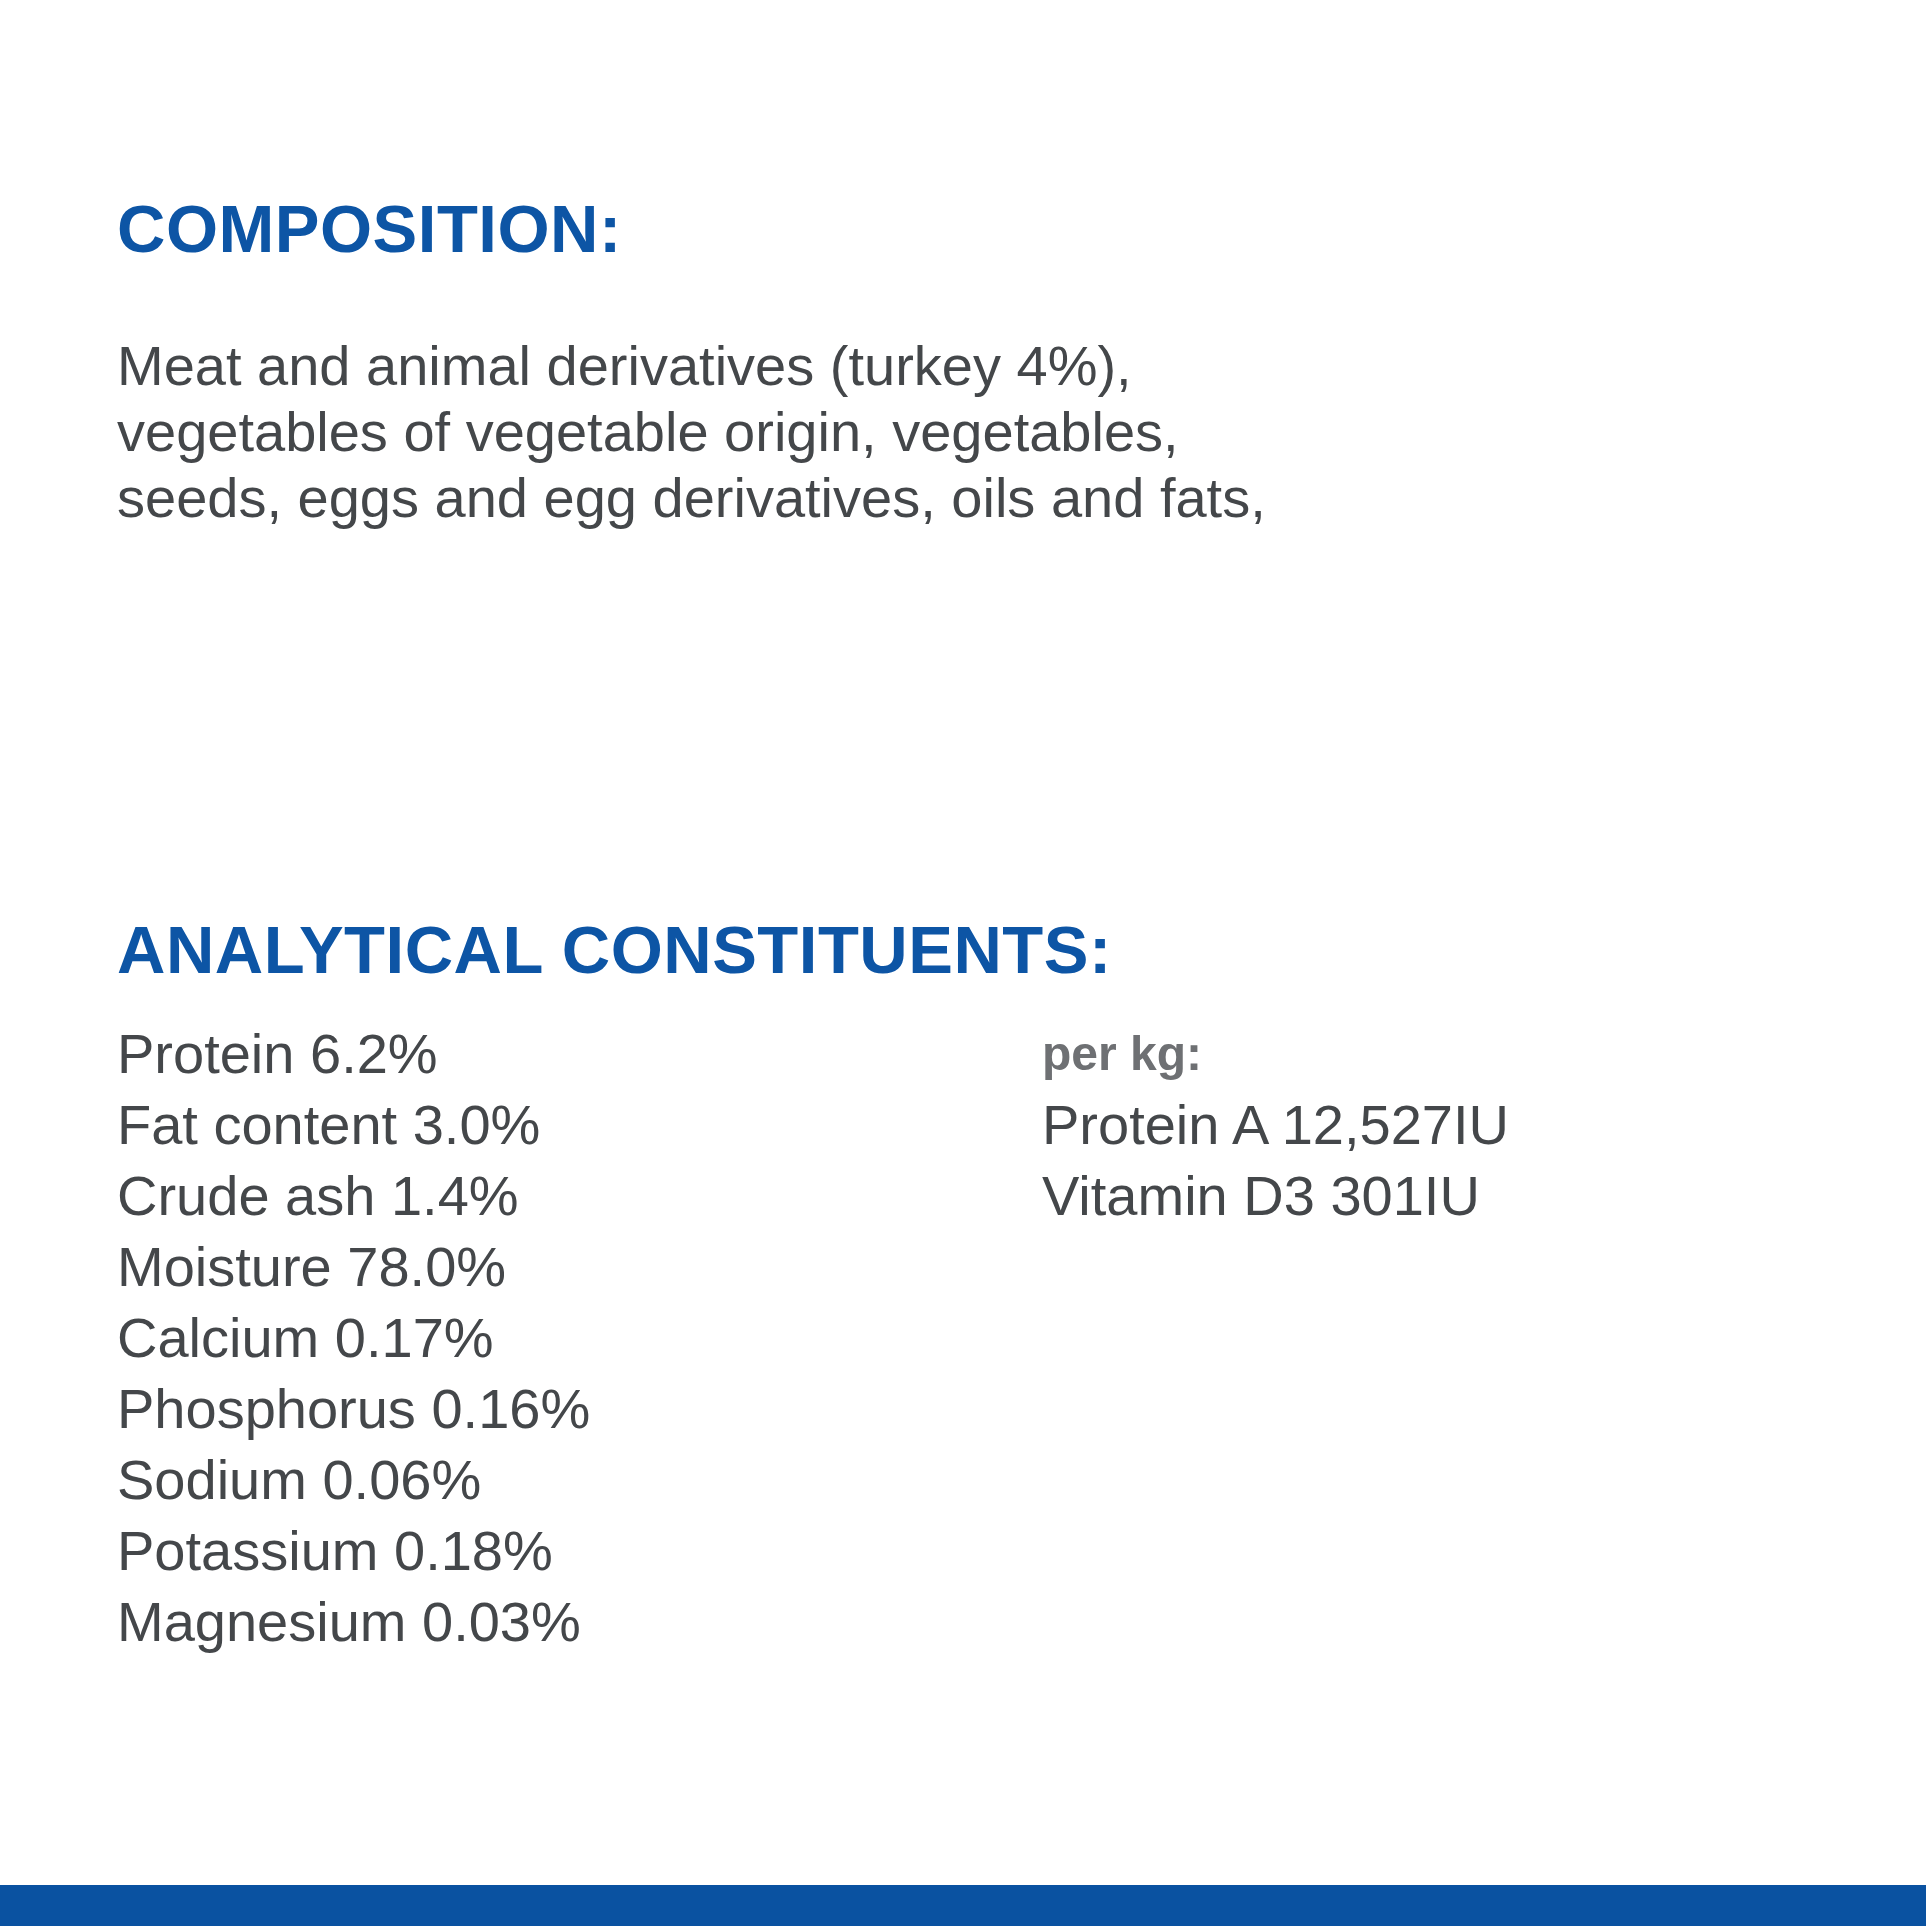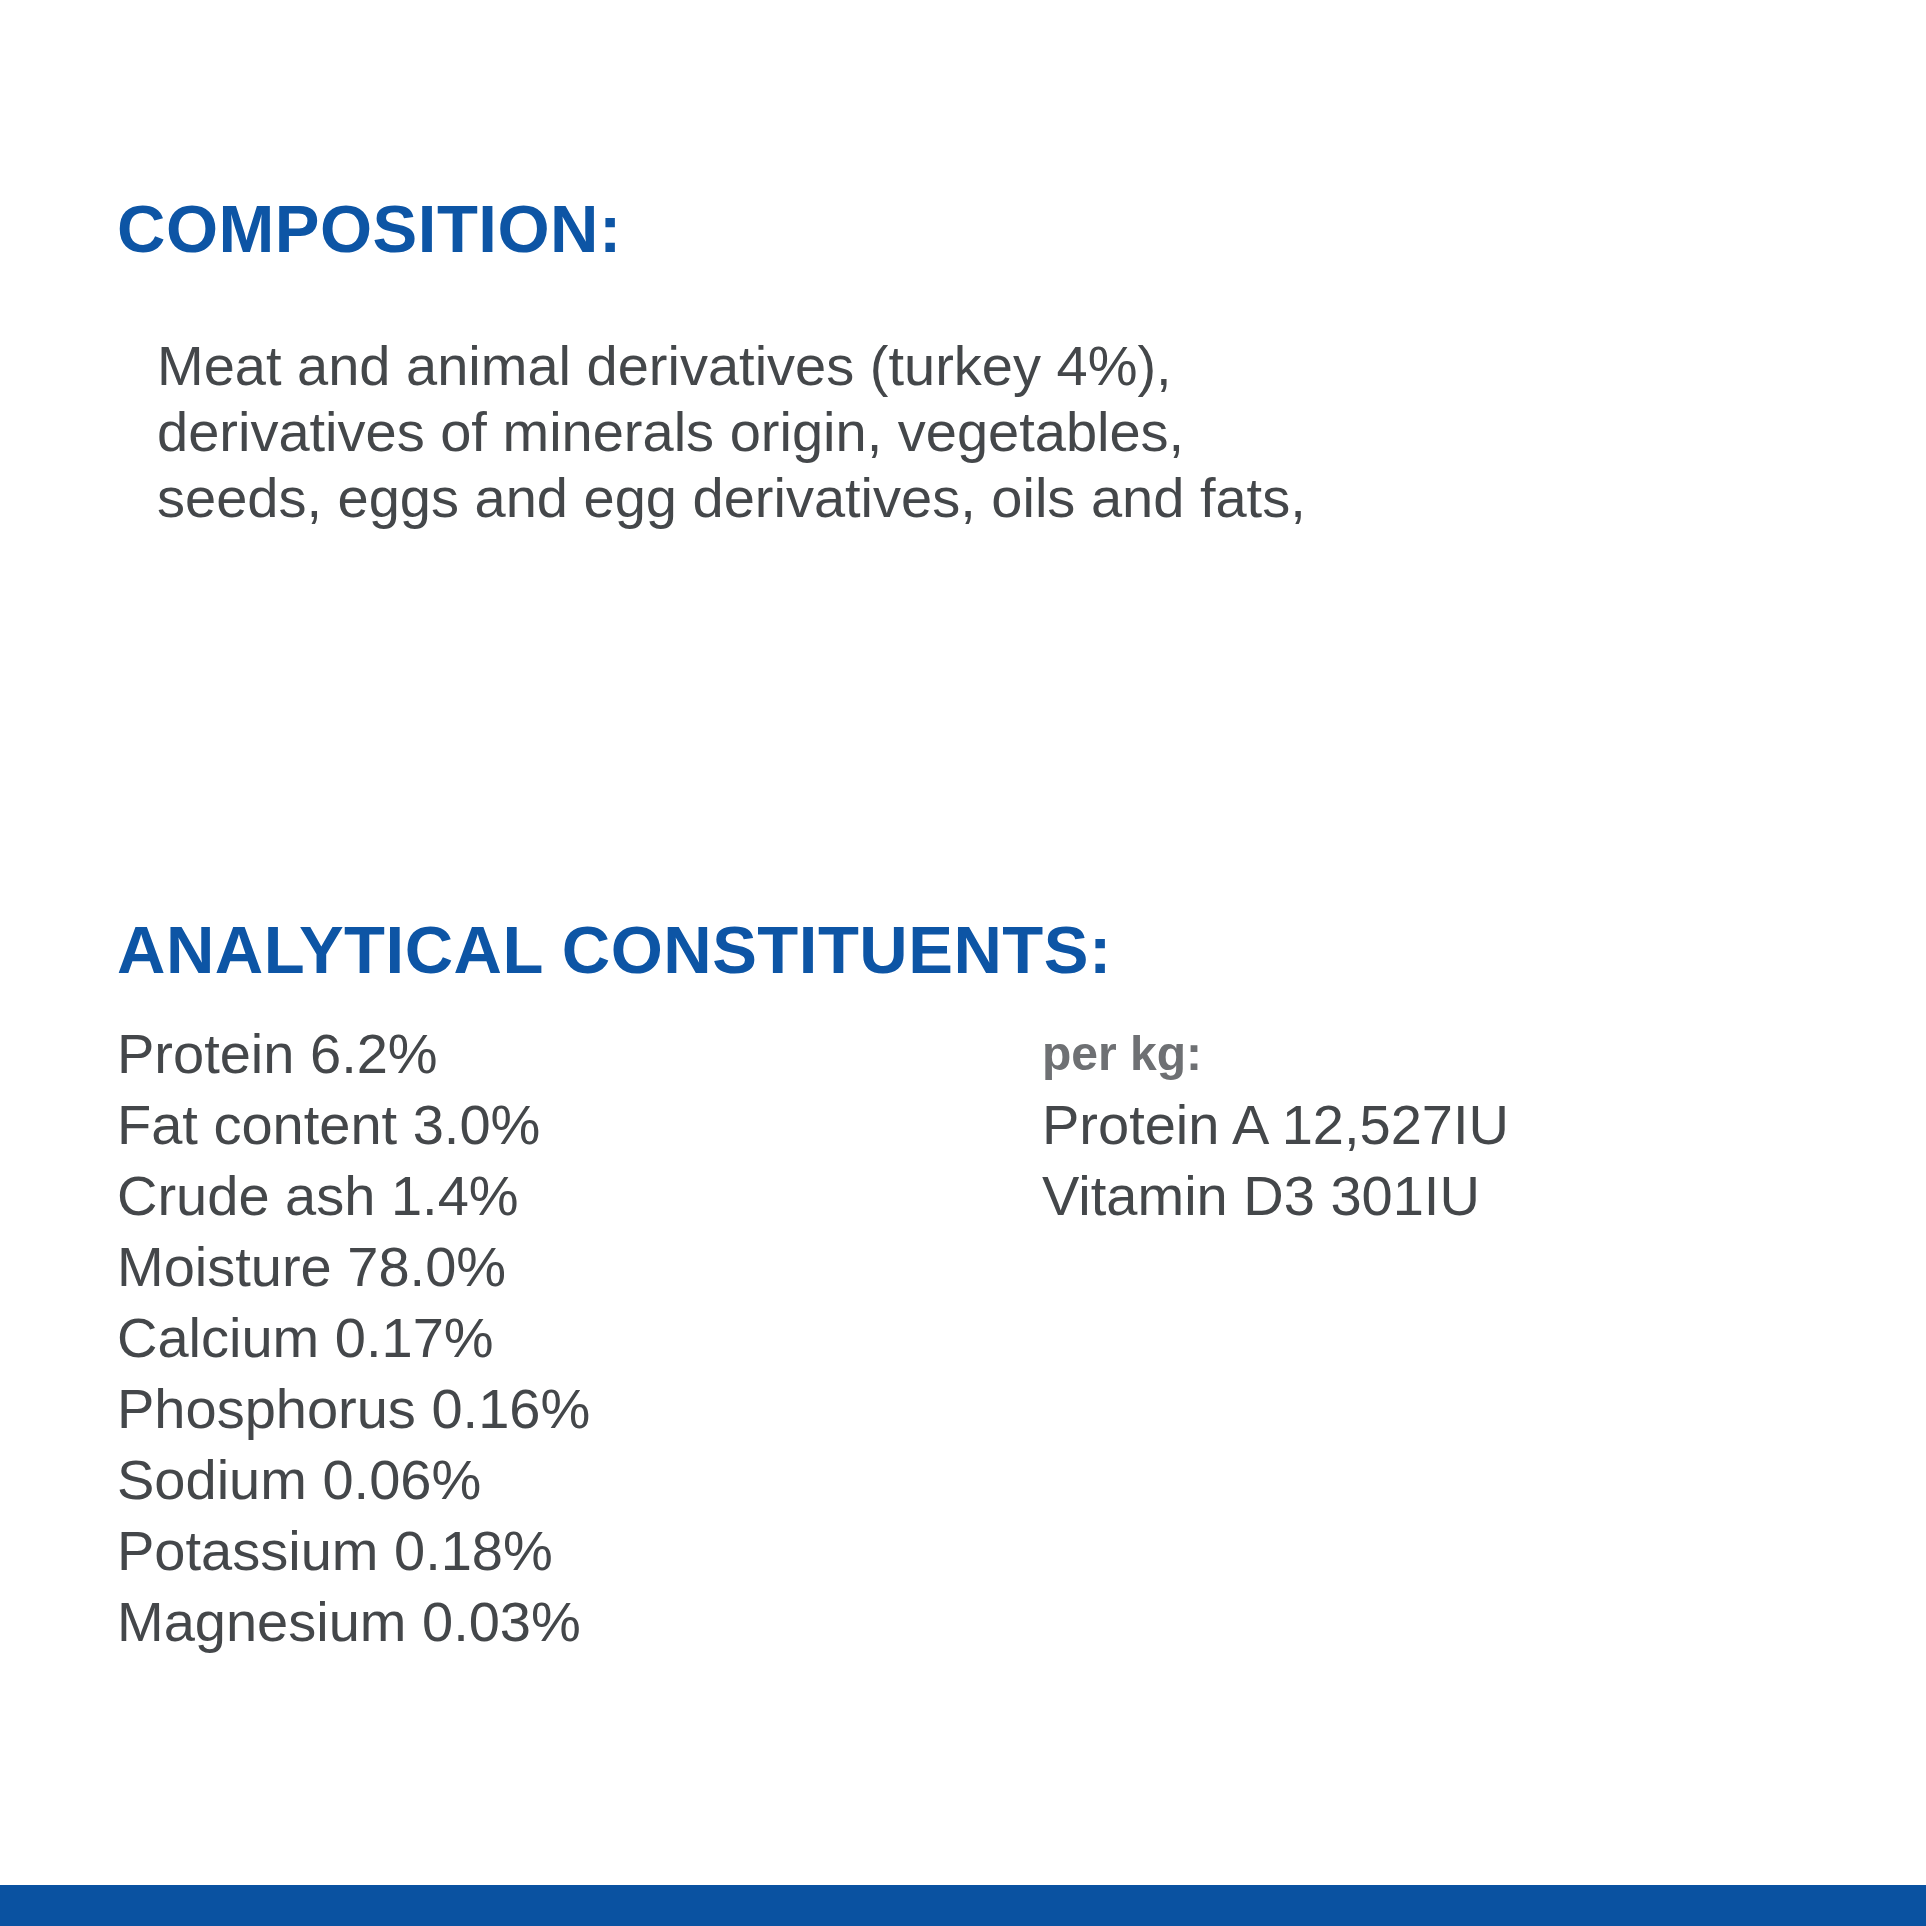--- a/index.html
+++ b/index.html
@@ -41,21 +41,20 @@
   
   #composition-body {
     position: absolute;
     left: 117px;
     top: 277px;
     width: 1634px;
     color: #44474A;
     font-size: 56px;
     line-height: 66px;
     font-weight: 400;
-    margin-left: 40px;
   }
   #composition-body .pline { display: block; white-space: nowrap; }
 
   
   .constituents {
     position: absolute;
     left: 0;
     top: 1002px;
     width: 1927px;
     height: 752px;
@@ -98,21 +97,21 @@
 </style>
 </head>
 <body>
 
 <div class="page">
 
   <h1 class="section-heading" id="composition-heading">COMPOSITION:</h1>
 
   <p id="composition-body">
     <span class="pline">Meat and animal derivatives (turkey 4%),</span>
-    <span class="pline">derivatives of minerals origin, vegetables,</span>
+    <span class="pline">vegetables of vegetable origin, vegetables,</span>
     <span class="pline">seeds, eggs and egg derivatives, oils and fats,</span>
   </p>
 
   <h1 class="section-heading" id="analytical-heading">ANALYTICAL CONSTITUENTS:</h1>
 
   <div class="constituents">
 
     <div class="col col-left">
       <span class="nut-line">Protein 6.2%</span>
       <span class="nut-line">Fat content 3.0%</span>

